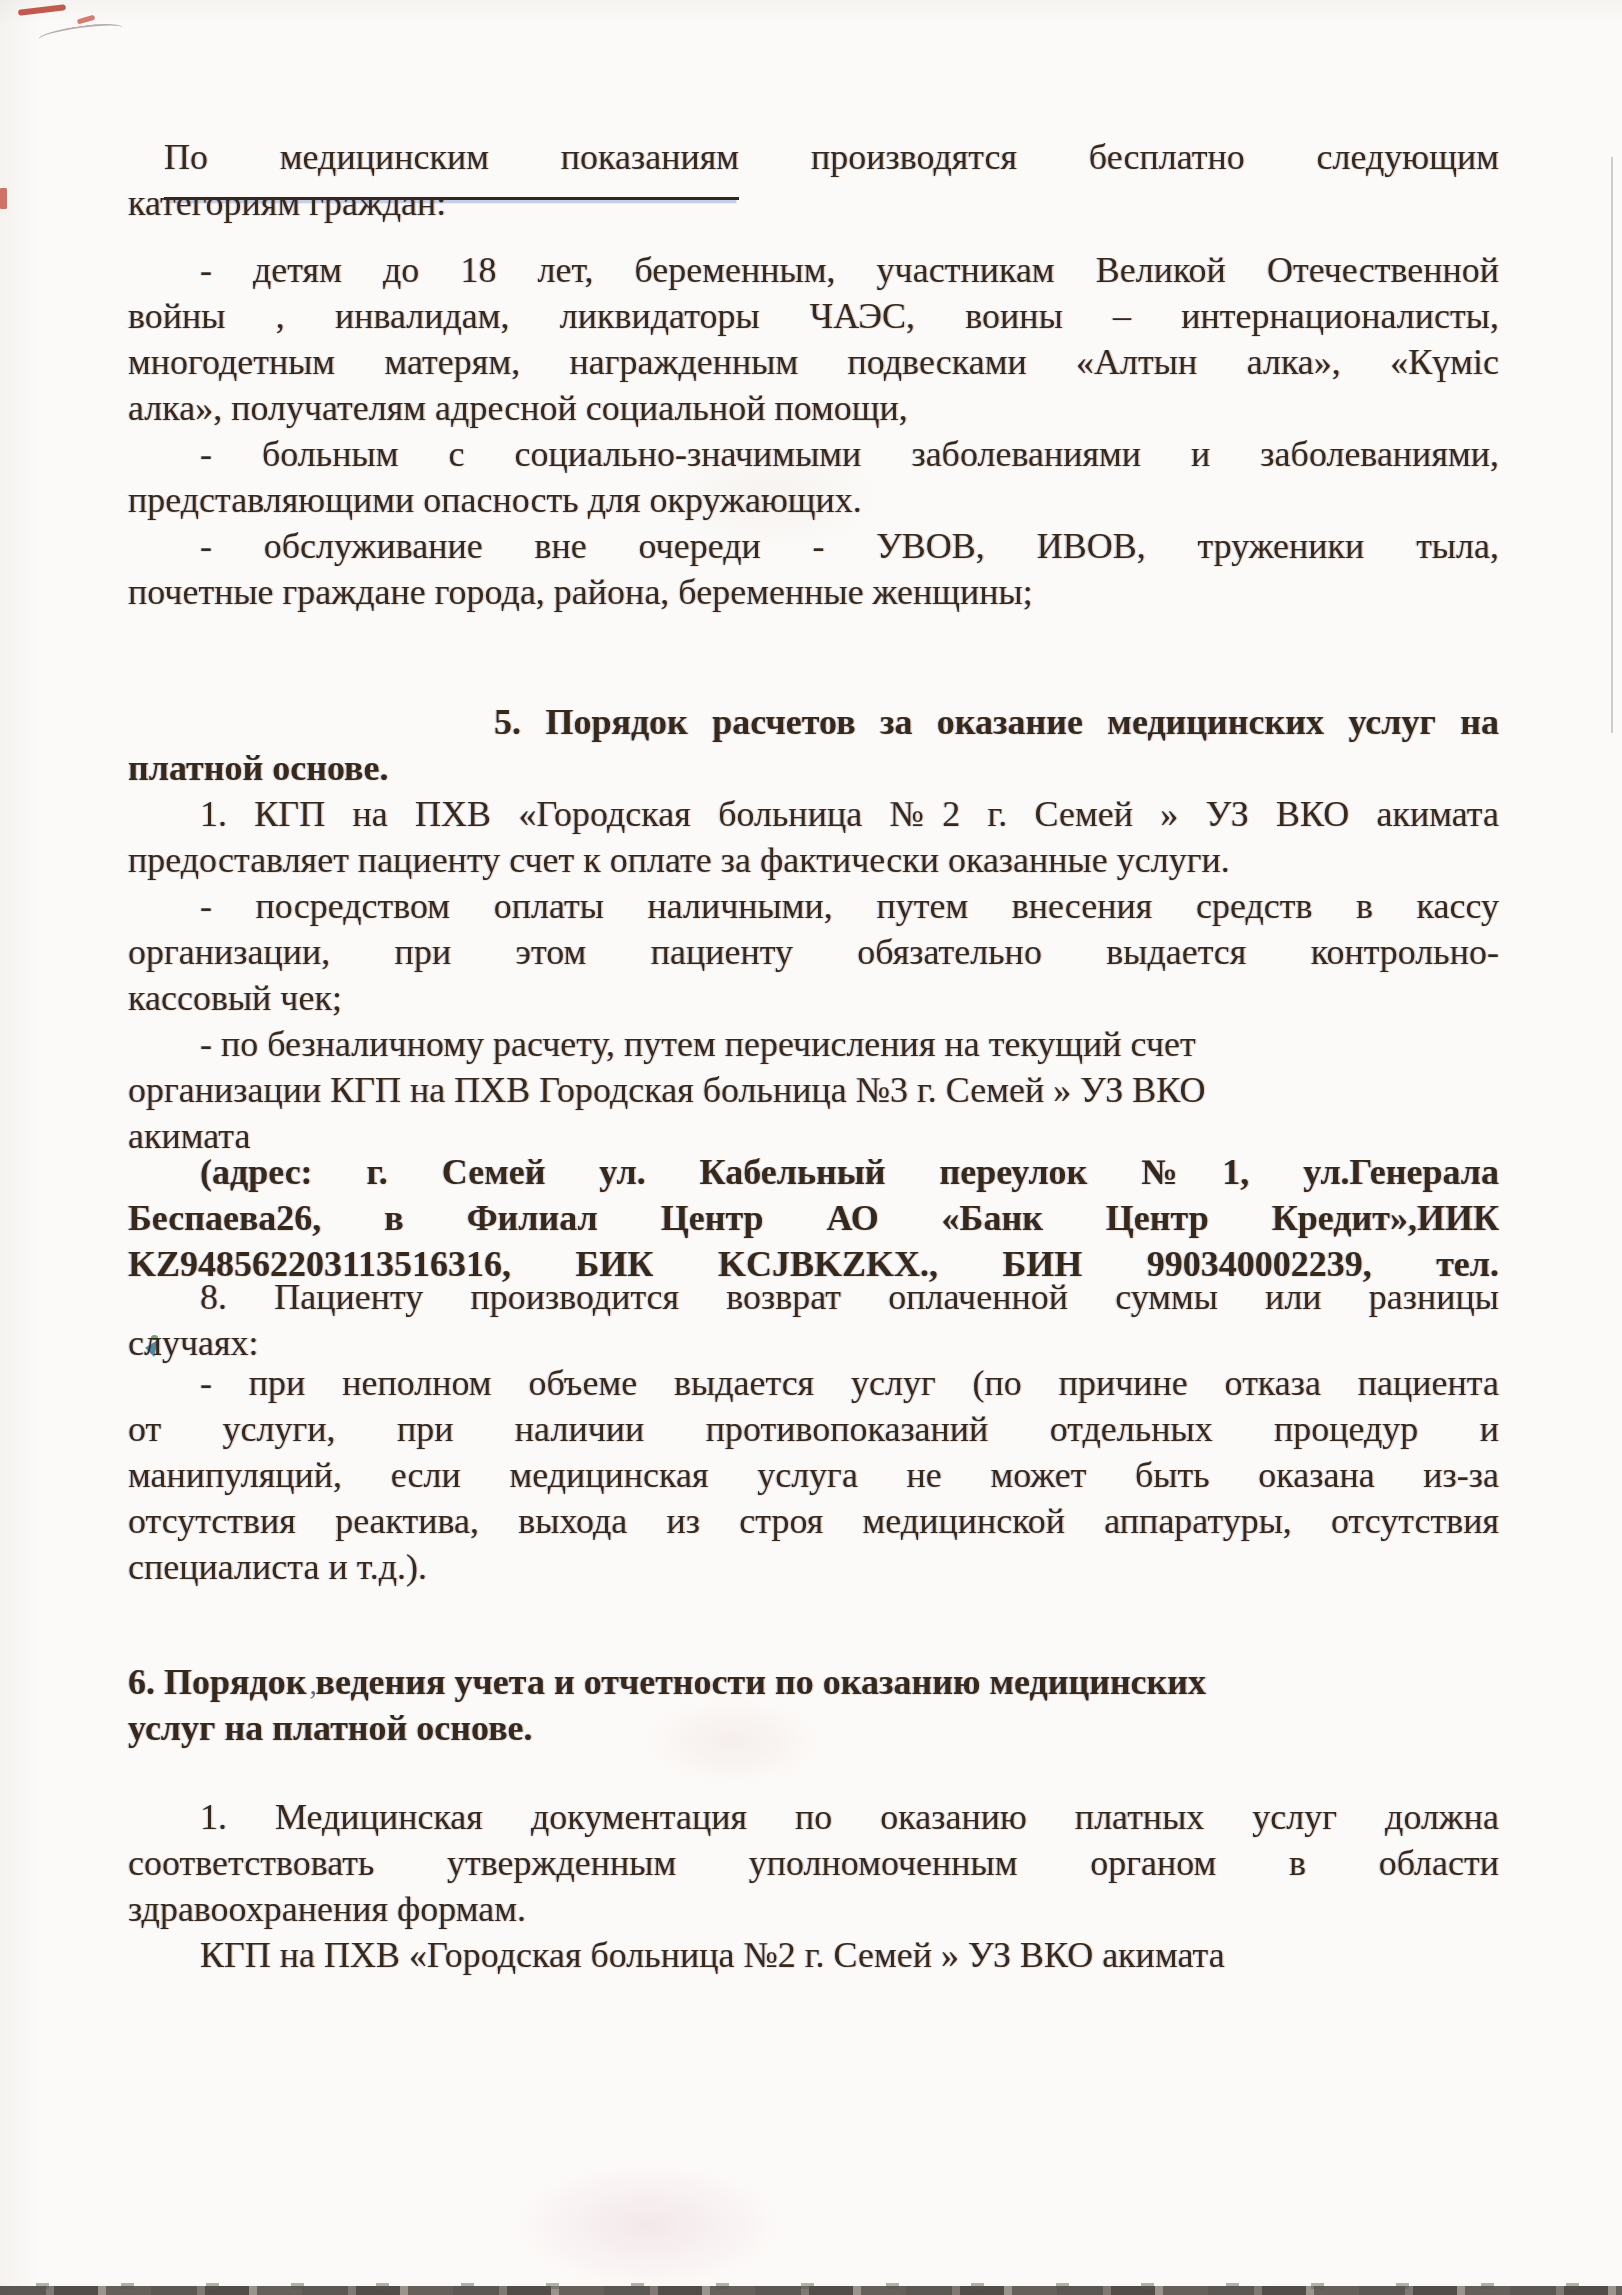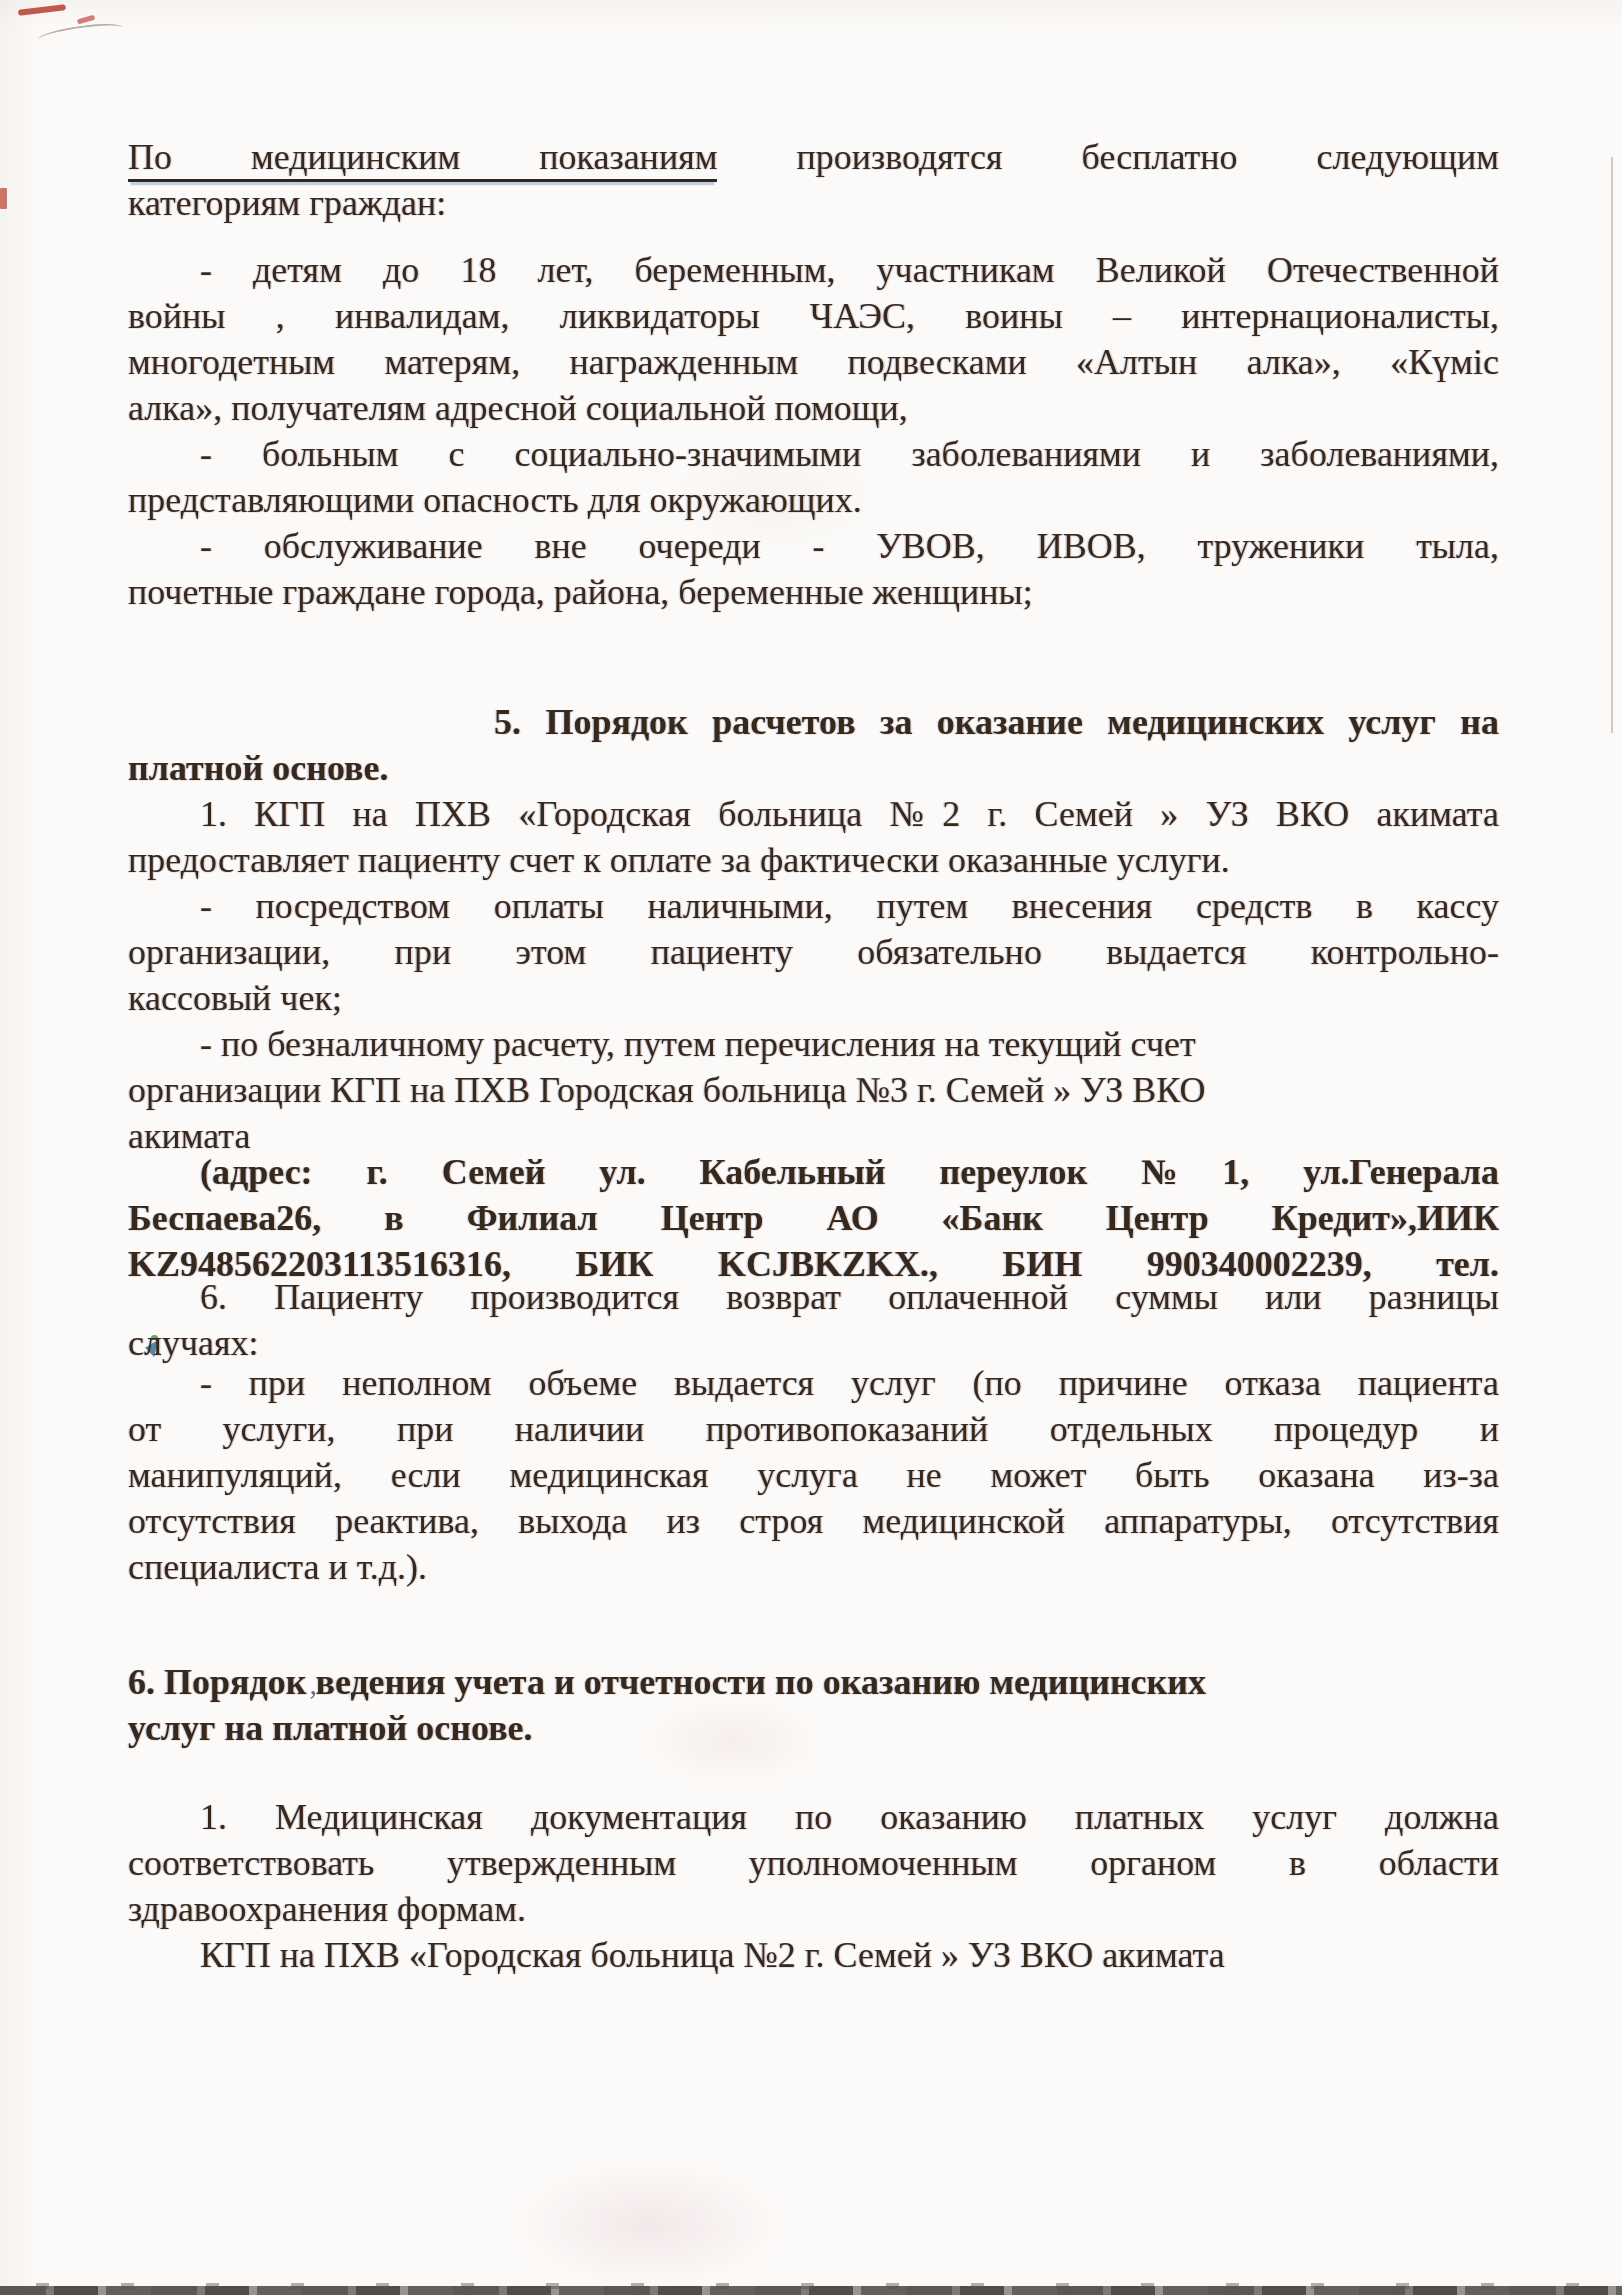--- a/index.html
+++ b/index.html
@@ -25,22 +25,23 @@
   .textcol { position: absolute; left: 128px; top: 134px; width: 1371px; }
   .line { margin: 0; min-height: 46px; }
   .j { text-align: justify; text-align-last: justify; }
   .l { text-align: left; }
   .c { text-align: left; }
   .ind { text-indent: 72px; }
   .ind560 { text-indent: 366px; }
   .b { font-weight: 700; }
   .u {
     border-bottom: 3.3px solid #33261a;
-    padding-bottom: 2px;
+    padding-bottom: 20px;
     box-shadow: 0 5.9px 0 -2.6px rgba(30,80,180,.25);
+    margin-left: 36px;
   }
   
   .art { position: absolute; }
   .mark-red-1 { left: 18.3px; top: 6.5px; width: 48px; height: 5.9px; background: #b43226; transform: rotate(-7deg); border-radius: 3.3px; opacity: .8; }
   .mark-red-2 { left: 77px; top: 17px; width: 18.3px; height: 4.6px; background: #c03a2c; transform: rotate(-16deg); border-radius: 2.6px; opacity: .65; }
   .mark-gray-squiggle { left: 38px; top: 26px; width: 85px; height: 13px; border-top: 2px solid rgba(95,85,78,.45); border-radius: 50%; transform: rotate(-8deg); }
   .mark-red-edge { left: 0; top: 188px; width: 6.5px; height: 21px; background: #c0392b; opacity: .7; border-radius: 1.3px; }
   .mark-teal { left: 145px; top: 1340px; width: 13px; height: 17px; background: #256b8a; clip-path: polygon(0 45%, 100% 0, 70% 100%); opacity: .8; }
   .mark-green-dot { left: 151px; top: 1335px; width: 6.5px; height: 5.2px; background: #3c8f4a; border-radius: 50%; opacity: .75; }
   .mark-apostrophe { left: 308px; top: 1685px; font-size: 30px; line-height: 30px; color: #4a4f7a; opacity: .85; text-shadow: none; }
@@ -101,21 +102,21 @@
     <div class="line l">кассовый чек;</div>
 
     <div class="line l ind">- по безналичному расчету, путем перечисления на текущий счет</div>
     <div class="line l">организации КГП на ПХВ Городская больница №3 г. Семей » УЗ ВКО</div>
     <div class="line l">акимата</div>
 
     <div class="line j b ind" style="margin-top:-9.8px">(адрес: г. Семей ул. Кабельный переулок №1, ул.Генерала</div>
     <div class="line j b">Беспаева26, в Филиал Центр АО «Банк Центр Кредит»,ИИК</div>
     <div class="line j b">KZ948562203113516316, БИК KCJBKZKX., БИН 990340002239, тел.</div>
 
-    <div class="line j ind" style="margin-top:-13px">6. Пациенту производится возврат оплаченной суммы или разницы</div>
+    <div class="line j ind" style="margin-top:-13px">8. Пациенту производится возврат оплаченной суммы или разницы</div>
     <div class="line l">случаях:</div>
 
     <div class="line j ind" style="margin-top:-6.5px">- при неполном объеме выдается услуг (по причине отказа пациента</div>
     <div class="line j">от услуги, при наличии противопоказаний отдельных процедур и</div>
     <div class="line j">манипуляций, если медицинская услуга не может быть оказана из-за</div>
     <div class="line j">отсутствия реактива, выхода из строя медицинской аппаратуры, отсутствия</div>
     <div class="line l">специалиста и т.д.).</div>
 
     <div class="line c b" style="margin-top:69px">6. Порядок ведения учета и отчетности по оказанию медицинских</div>
     <div class="line c b">услуг на платной основе.</div>

